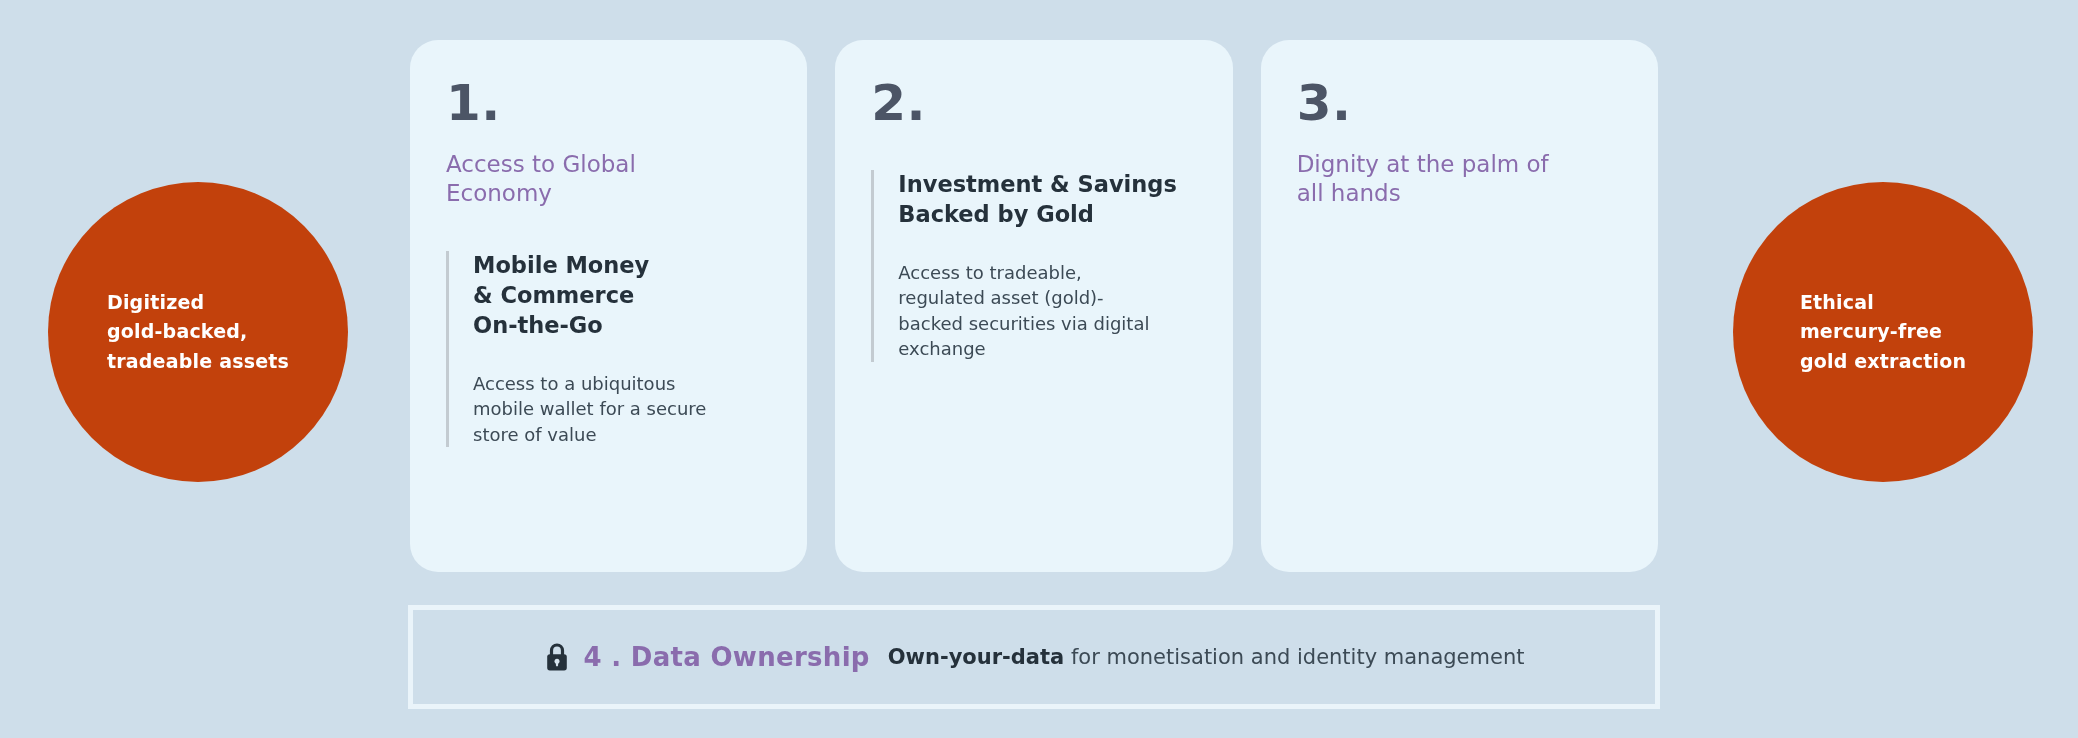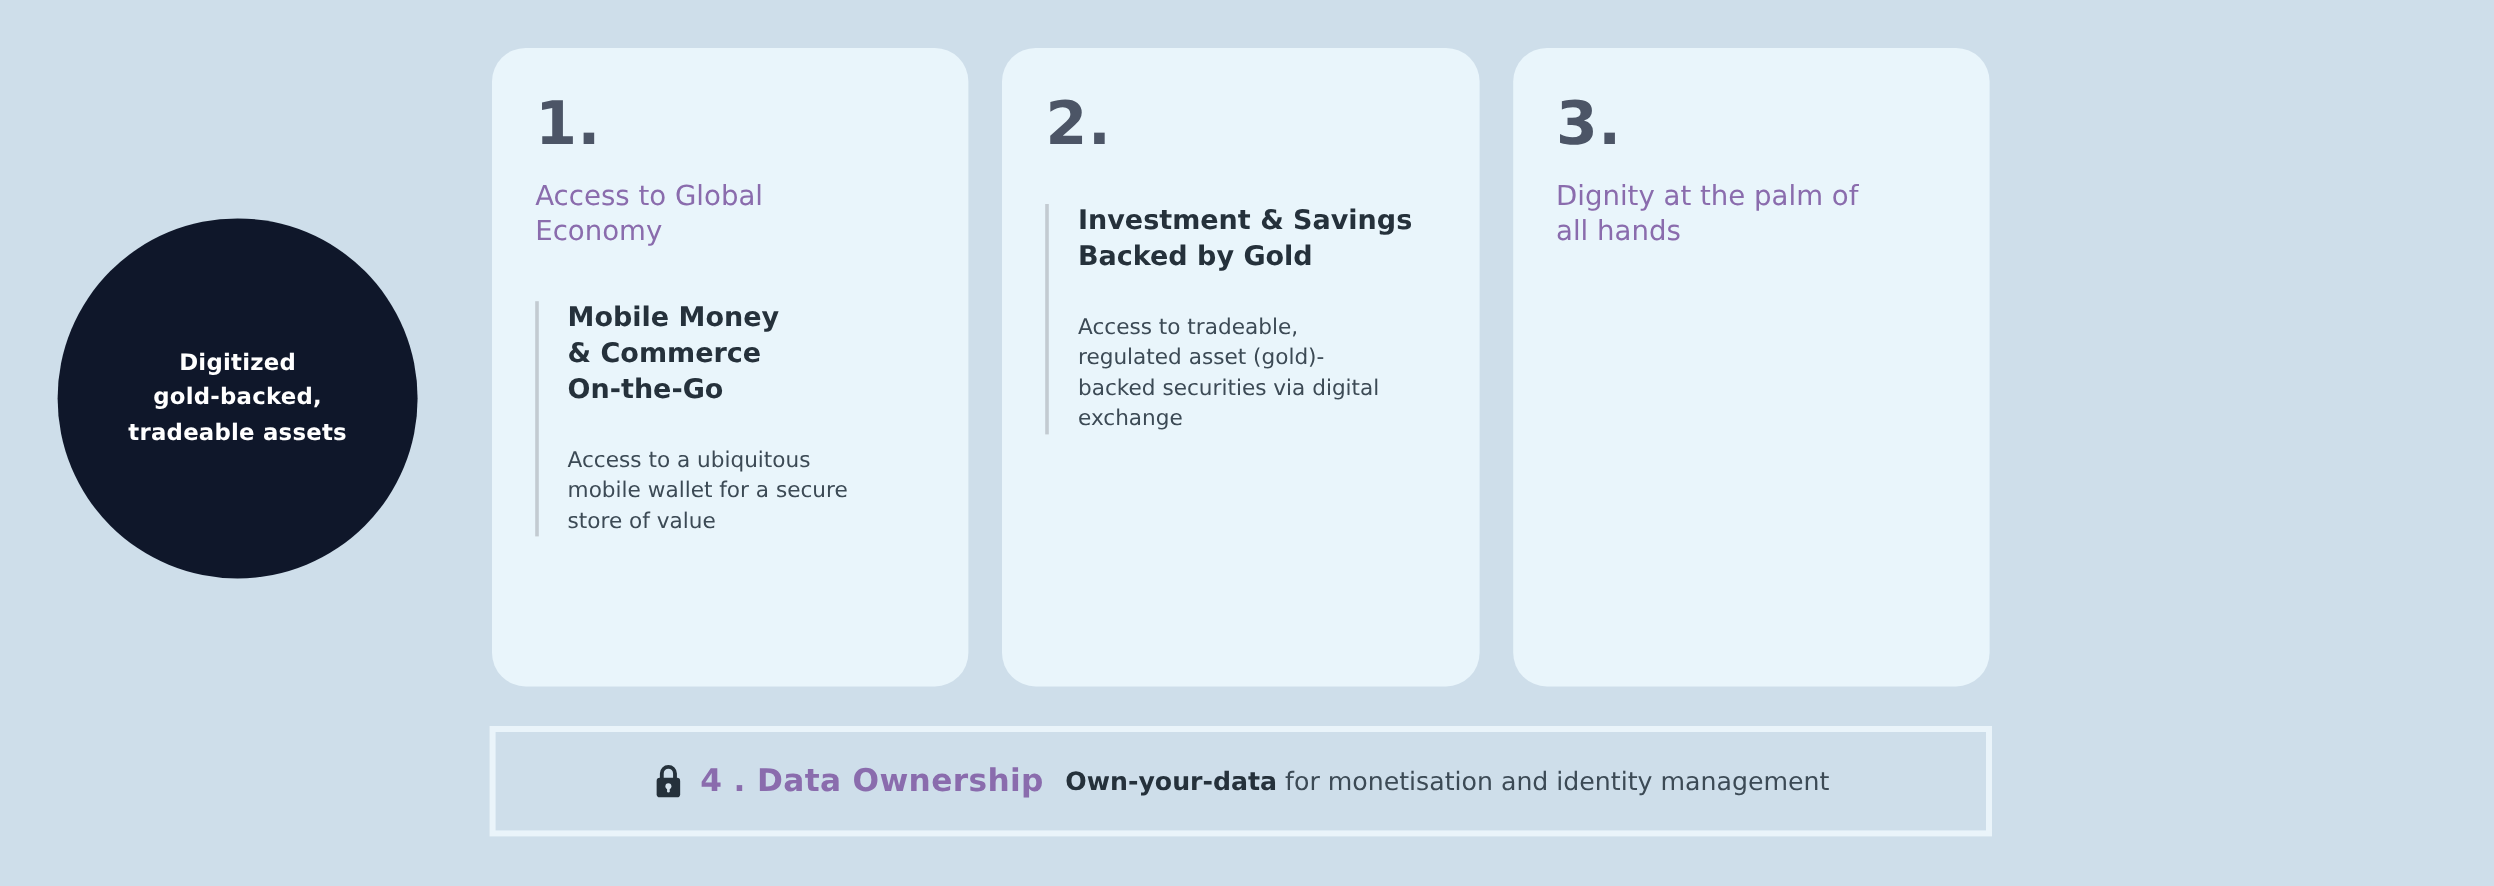--- a/index.html
+++ b/index.html
@@ -15,25 +15,24 @@
 
   .stage {
     position: absolute;
     inset: 0;
   }
 
   
   .circle {
     position: absolute;
     border-radius: 50%;
-    background: #0f172a;
+    background: #c2410c;
     display: flex;
     align-items: center;
     justify-content: center;
-    text-align: center;
   }
   .circle-left  { left: 48px;  top: 182px; width: 300px; height: 300px; }
   .circle-right { left: 1733px; top: 182px; width: 300px; height: 300px; }
 
   .circle-text {
     color: #ffffff;
     font-size: 19px;
     font-weight: bold;
     line-height: 1.55;
     letter-spacing: 0.2px;
@@ -103,21 +102,21 @@
   .card-1 .card-body { min-height: 170px; }
   .card-2 .card-body { min-height: 150px; }
   .card-3 .card-body { min-height: 130px; }
 
   
   .banner {
     position: absolute;
     left: 408px;
     top: 605px;
     width: 1252px;
-    height: 92px;
+    height: 104px;
     border: 5px solid #eaf4fa;
     background: transparent;
     display: flex;
     align-items: center;
     justify-content: center;
     gap: 14px;
   }
 
   .lock-icon {
     display: inline-flex;
@@ -197,14 +196,19 @@
         <path d="M7.5 12.5 V8.5 a5.5 5.5 0 0 1 11 0 v4" fill="none" stroke="#25313b" stroke-width="3.2" stroke-linecap="round"></path>
         <rect x="3.2" y="12.2" width="19.6" height="16.2" rx="2.6" fill="#25313b"></rect>
         <circle cx="13" cy="19.2" r="2.5" fill="#d7e4ee"></circle>
         <rect x="11.9" y="19.2" width="2.2" height="5.2" rx="1.1" fill="#d7e4ee"></rect>
       </svg>
     </span>
     <span class="banner-step">4 . Data Ownership</span>
     <span class="banner-text"><b>Own-your-data</b><span> for monetisation and identity management</span></span>
   </div>
 
+  <div class="circle circle-right">
+    <div class="circle-text">Ethical
+mercury-free
+gold extraction</div>
+  </div>
 
 </div>
 
 </body></html>

